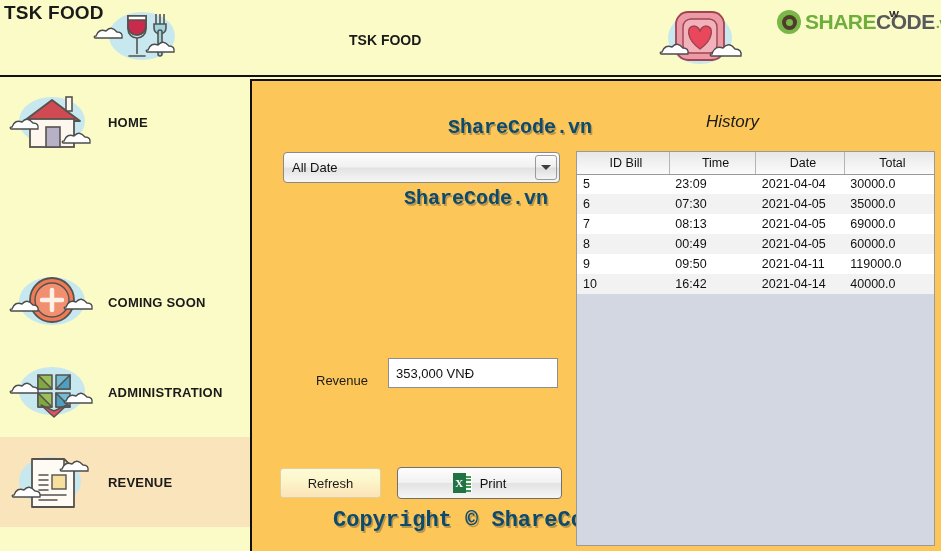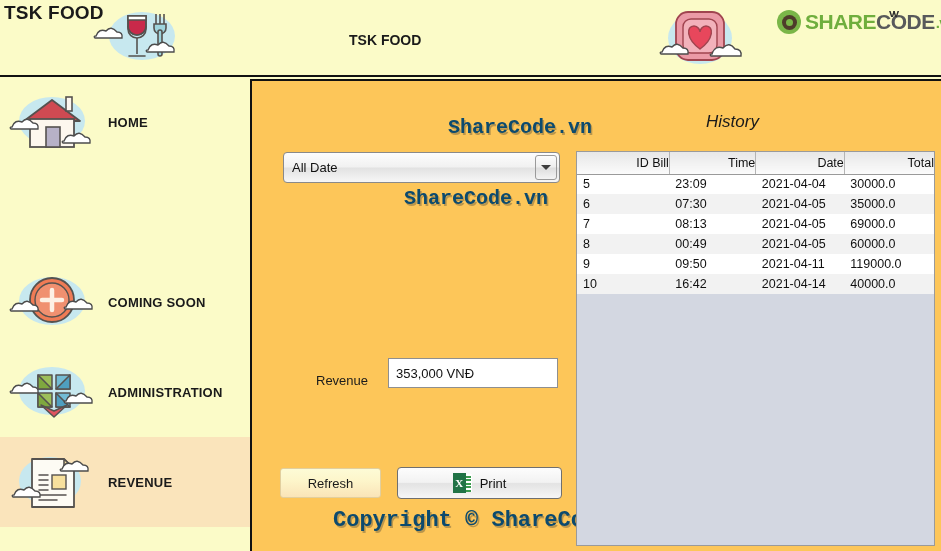--- a/index.html
+++ b/index.html
@@ -202,21 +202,21 @@
     overflow: hidden;
   }
   table#history-table {
     width: 100%; border-collapse: collapse;
     font-size: 12.5px; color: #111;
   }
   #history-table thead th {
     background: linear-gradient(180deg,#e7e7e7 0%, #efefef 40%, #fbfbfb 100%);
     border-bottom: 1px solid #9a9a9a;
     border-right: 1px solid #b4b4b4;
-    text-align: right; font-weight: normal;
+    text-align: center; font-weight: normal;
     height: 22px; padding: 0 0 0 6px;
   }
   #history-table thead th:last-child { border-right: none; }
   #history-table tbody td {
     height: 20px; padding: 0 0 0 6px;
     border: none; text-align: left;
   }
   #history-table tbody tr.odd  td { background: #ffffff; }
   #history-table tbody tr.even td { background: #f2f2f2; }
   .col-id   { width: 93px; }

